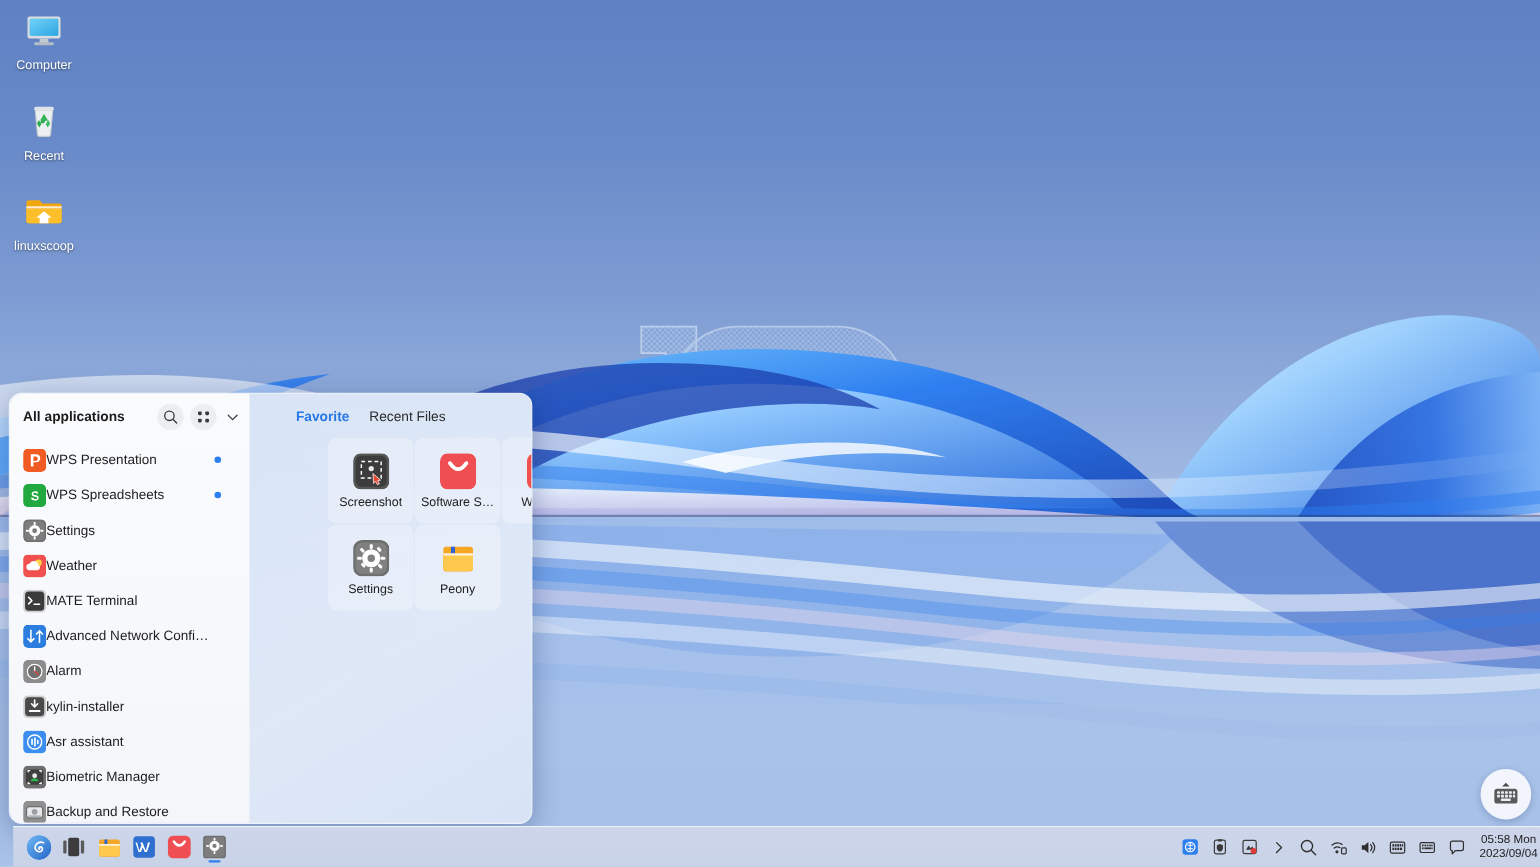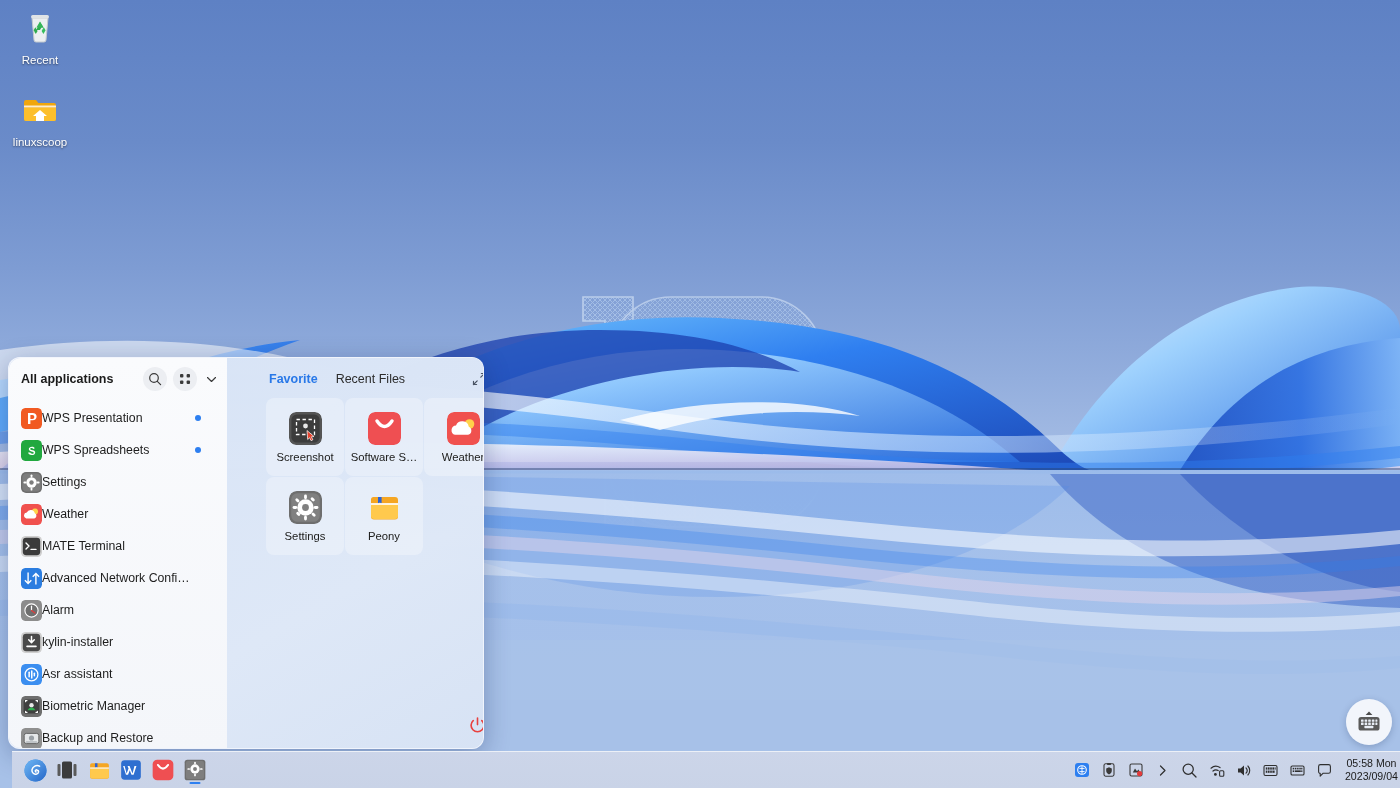--- a/index.html
+++ b/index.html
@@ -76,21 +76,21 @@
     background:linear-gradient(150deg,rgba(216,228,246,.92) 0%,rgba(222,232,247,.9) 55%,rgba(214,226,244,.92) 100%);
     border-radius:0 12px 12px 0;
     padding-left:28px;
   }
   .tabs{display:flex;align-items:center;padding:12px 14px 8px 14px;gap:18px;}
   .tab{font-size:12.5px;color:#2c2c2c;cursor:pointer;}
   .tab.active{color:#2878e8;font-weight:bold;}
   .expand-btn{margin-left:auto;width:18px;height:18px;cursor:pointer;display:flex;align-items:center;justify-content:center;}
   .fav-grid{
     display:grid;grid-template-columns:repeat(3,78px);
-    gap:1px;padding:2px 0 0 11px;
+    gap:1px;padding:2px 0 0 11px;margin-left:32px;
   }
   .fav-cell{
     width:78px;height:78px;border-radius:8px;
     background:rgba(255,255,255,.30);
     display:flex;flex-direction:column;align-items:center;justify-content:center;
     gap:6px;cursor:pointer;
   }
   .fav-ico{width:33px;height:33px;border-radius:7px;overflow:hidden;}
   .fav-lbl{
     font-size:11.3px;color:#20201f;max-width:72px;text-align:center;
@@ -225,20 +225,38 @@
       <path d="M0 530 C300 516 620 540 900 572 C1110 596 1260 598 1400 586 L1400 596 C1260 610 1110 608 900 584 C620 552 300 530 0 544 Z" fill="#e9d6ea" opacity=".45"></path>
       <path d="M0 556 C320 540 660 568 960 600 C1140 620 1280 622 1400 612 L1400 626 C1280 636 1140 634 960 614 C660 582 320 556 0 572 Z" fill="#ffffff" opacity=".4"></path>
       <path d="M0 600 C340 584 700 612 1010 644 C1180 662 1300 664 1400 656 L1400 668 C1300 678 1180 676 1010 658 C700 626 340 600 0 616 Z" fill="#8fb4ea" opacity=".35"></path>
     </g>
     <rect x="0" y="640" width="1400" height="148" fill="#a9c2e8" opacity=".55"></rect>
     <rect x="0" y="700" width="1400" height="88" fill="#a7c0e7" opacity=".6"></rect>
   </svg>
 
   <div class="desk-icons">
 
+    <div class="desk-icon">
+      <span class="glyph">
+        <svg width="38" height="38" viewBox="0 0 38 38">
+          <rect x="4" y="7" width="30" height="20" rx="2" fill="#d8dde2"></rect>
+          <rect x="6" y="9" width="26" height="15.5" rx="1" fill="#45b8ef"></rect>
+          <rect x="6" y="9" width="26" height="15.5" rx="1" fill="url(#sc)" opacity=".6"></rect>
+          <defs>
+              <linearGradient id="sc" x1="0" y1="0" x2="1" y2="1">
+                <stop offset="0" stop-color="#8fe2ff"></stop>
+                <stop offset="1" stop-color="#1e9ad8"></stop>
+              </linearGradient>
+            </defs>
+          <rect x="15" y="27" width="8" height="4" fill="#c3c9d0"></rect>
+          <rect x="10" y="30.5" width="18" height="2.6" rx="1.3" fill="#b6bdc5"></rect>
+        </svg>
+      </span>
+      <span class="lbl">Computer</span>
+    </div>
 
     <div class="desk-icon">
       <span class="glyph">
         <svg width="38" height="38" viewBox="0 0 38 38">
           <path d="M11 10 L27 10 L25 32 Q25 34 23 34 L15 34 Q13 34 13 32 Z" fill="#eceff1" stroke="#c3c9ce" stroke-width="1"></path>
           <rect x="10" y="7" width="18" height="3.4" rx="1.7" fill="#dfe3e6"></rect>
           <path d="M19 14 l3.4 5.6 h-2 l-1.4 2.4 h3.8 l-1.6 2.8 h-7.6 l2.2-3.8 z M15.4 22 l-1.6 2.8 h7.4 l1.6-2.8 z" fill="#2fab4f"></path>
           <path d="M19 13.6 l3.6 6 h-7.2 z" fill="#35b559"></path>
           <path d="M14.8 26 l-2.2-3.8 l1.8-3 l2.2 3.8 z" fill="#2fab4f"></path>
           <path d="M22.4 26 l2.2-3.8 l-1.8-3 l-2.2 3.8 z" fill="#37bd5d"></path>

